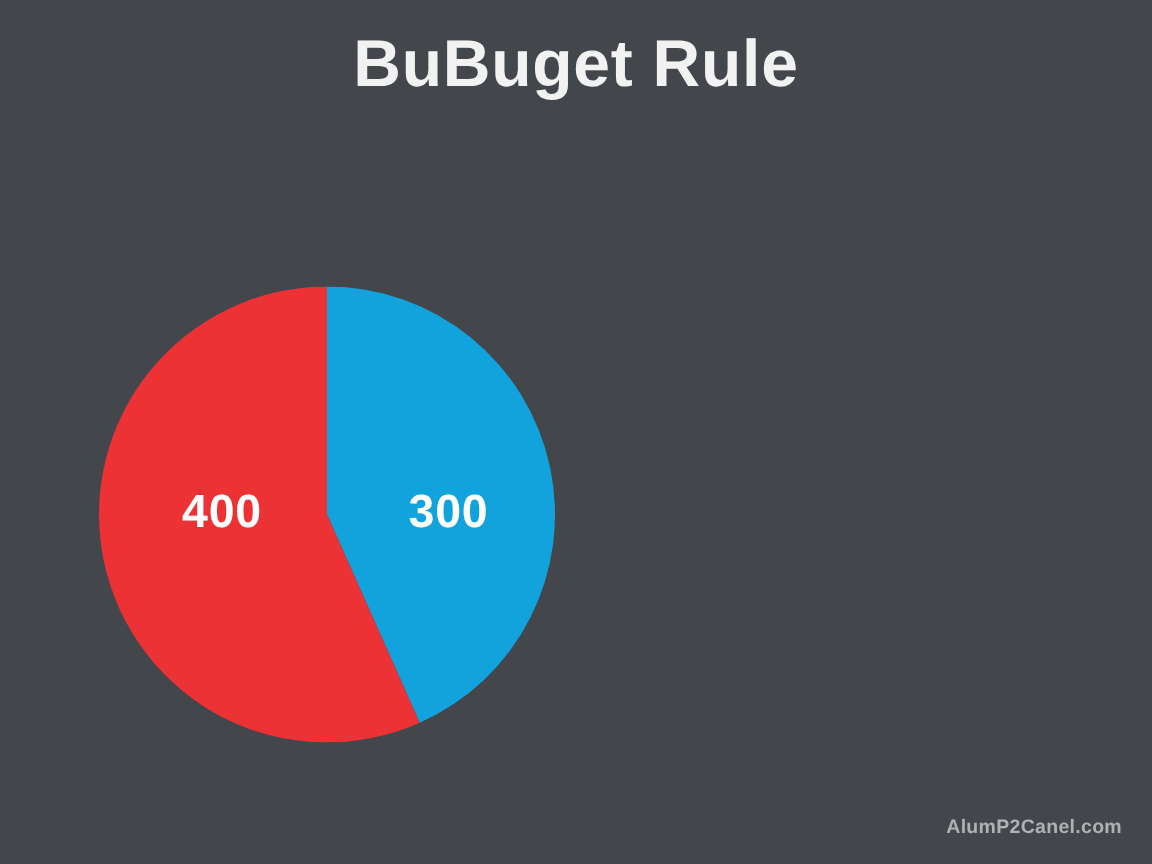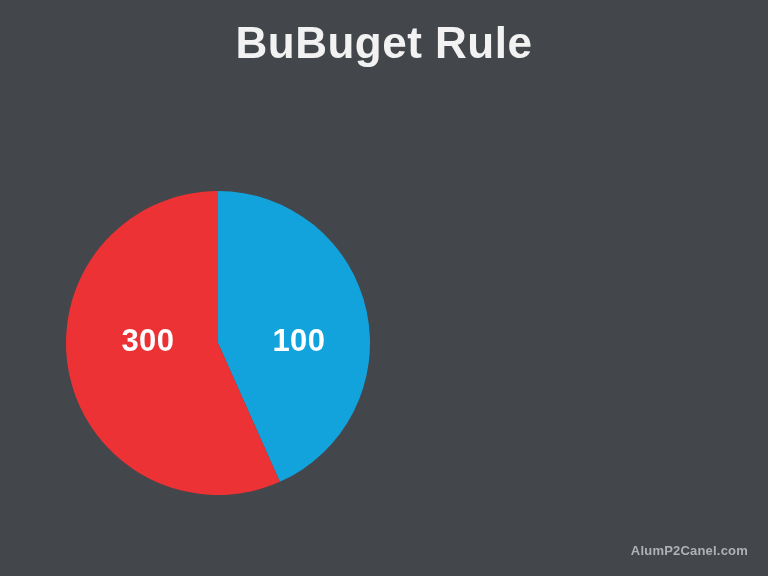--- a/index.html
+++ b/index.html
@@ -87,19 +87,19 @@
   <div id="pie-wrap" style="left: 66px; top: 191px; width: 304px; height: 304px;">
     <svg id="pie-svg" viewBox="0 0 304 304" xmlns="http://www.w3.org/2000/svg" style="width: 304px; height: 304px;">
 
       <path id="pie-slice-1" d="M 152 152 L 152.00 0.00 A 152 152 0 0 1 213.82 290.86 Z" fill="#13a3dc"></path>
 
       <path id="pie-slice-0" d="M 152 152 L 213.82 290.86 A 152 152 0 1 1 152.00 0.00 Z" fill="#ed3236"></path>
     </svg>
     <div id="pie-center-notch"></div>
   </div>
 
-  <div class="slice-label" id="slice-label-0" style="left: 148px; top: 341px; color: rgb(255, 255, 255);">300</div>
+  <div class="slice-label" id="slice-label-0" style="left: 148px; top: 341px; color: rgb(255, 255, 255);">400</div>
 
-  <div class="slice-label" id="slice-label-1" style="left: 299px; top: 341px; color: rgb(255, 255, 255);">100</div>
+  <div class="slice-label" id="slice-label-1" style="left: 299px; top: 341px; color: rgb(255, 255, 255);">300</div>
 
   <div id="watermark" style="color: rgb(185, 187, 190);">AlumP2Canel.com</div>
 
 </div>
 
 </body></html>

